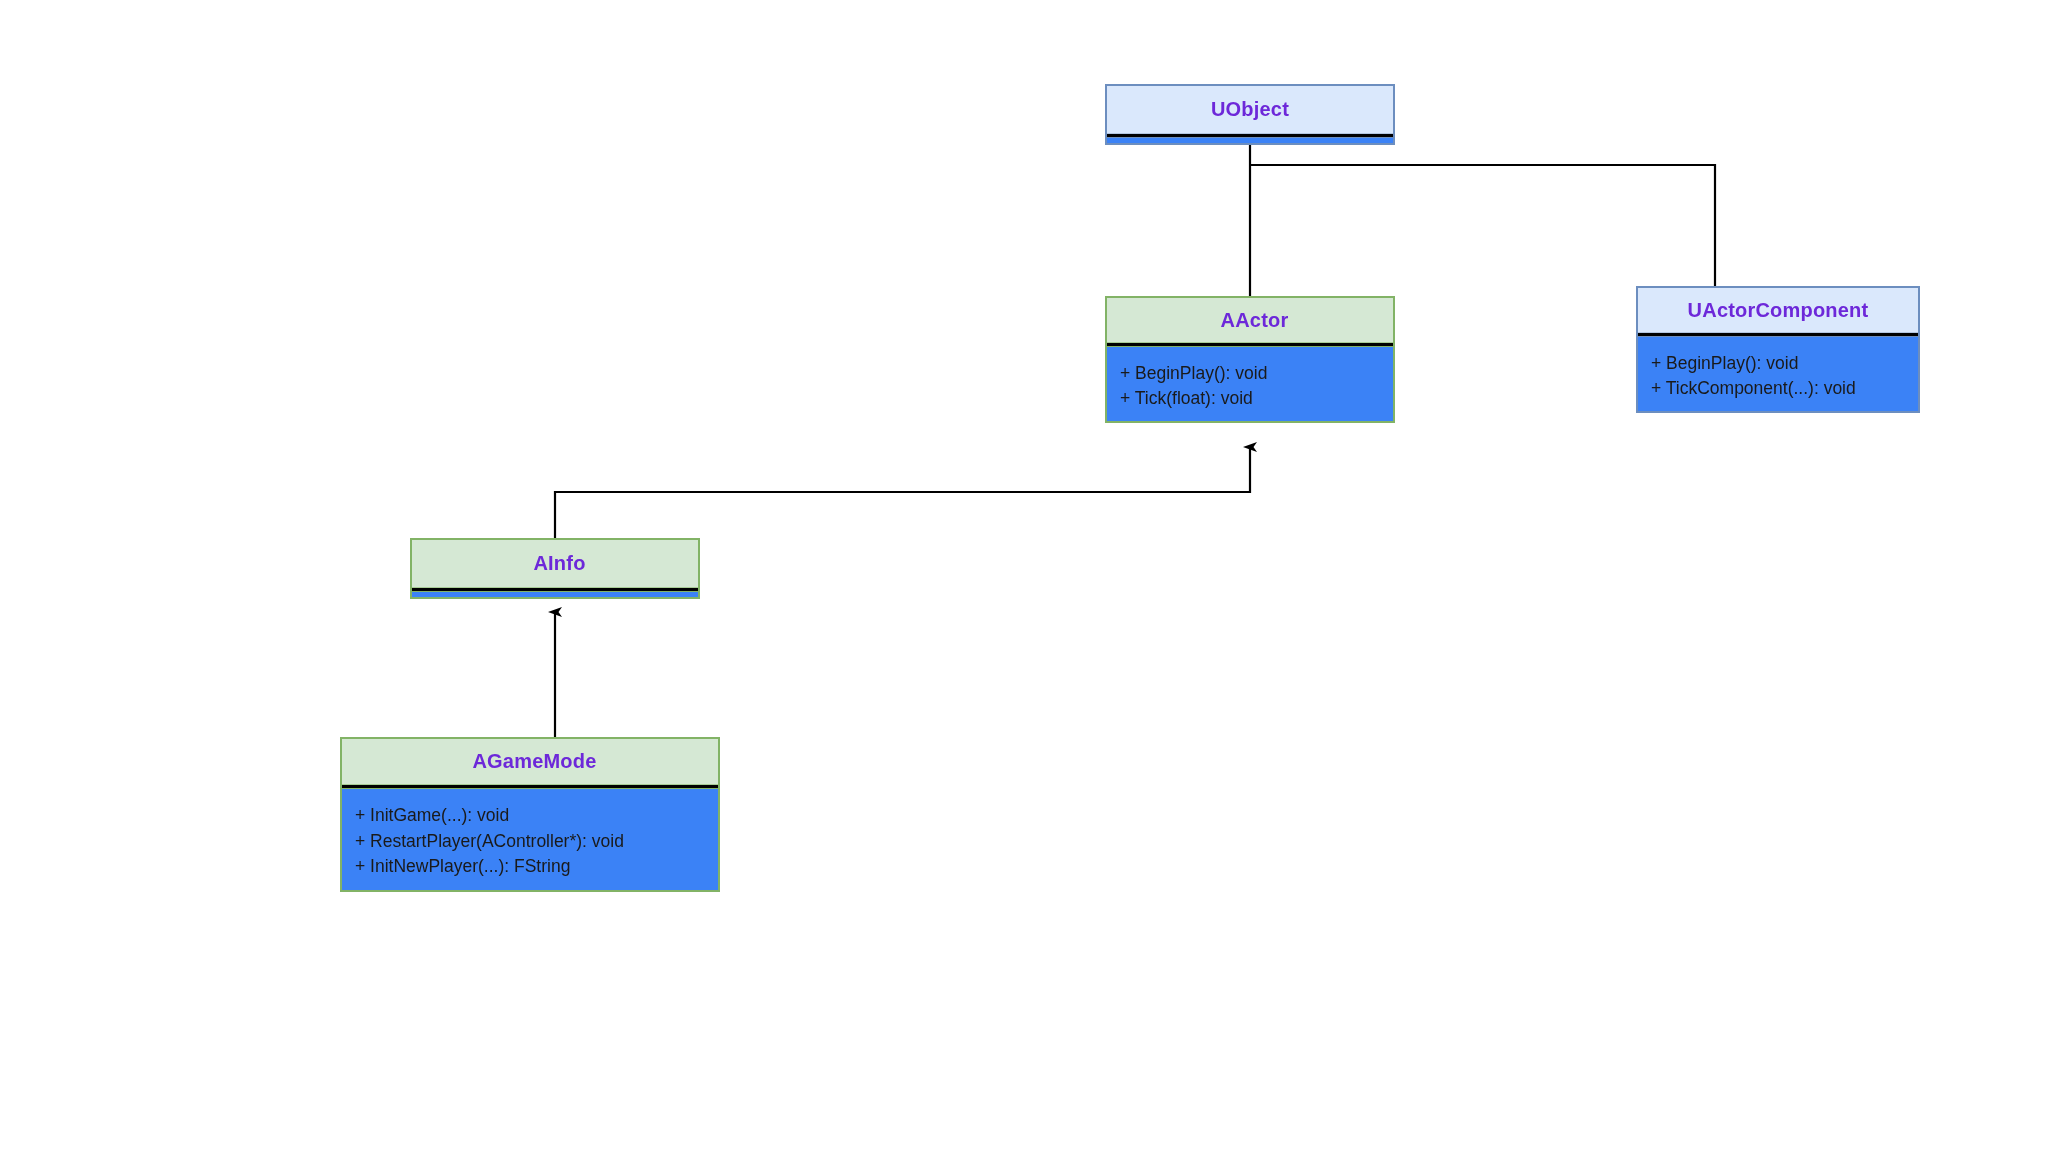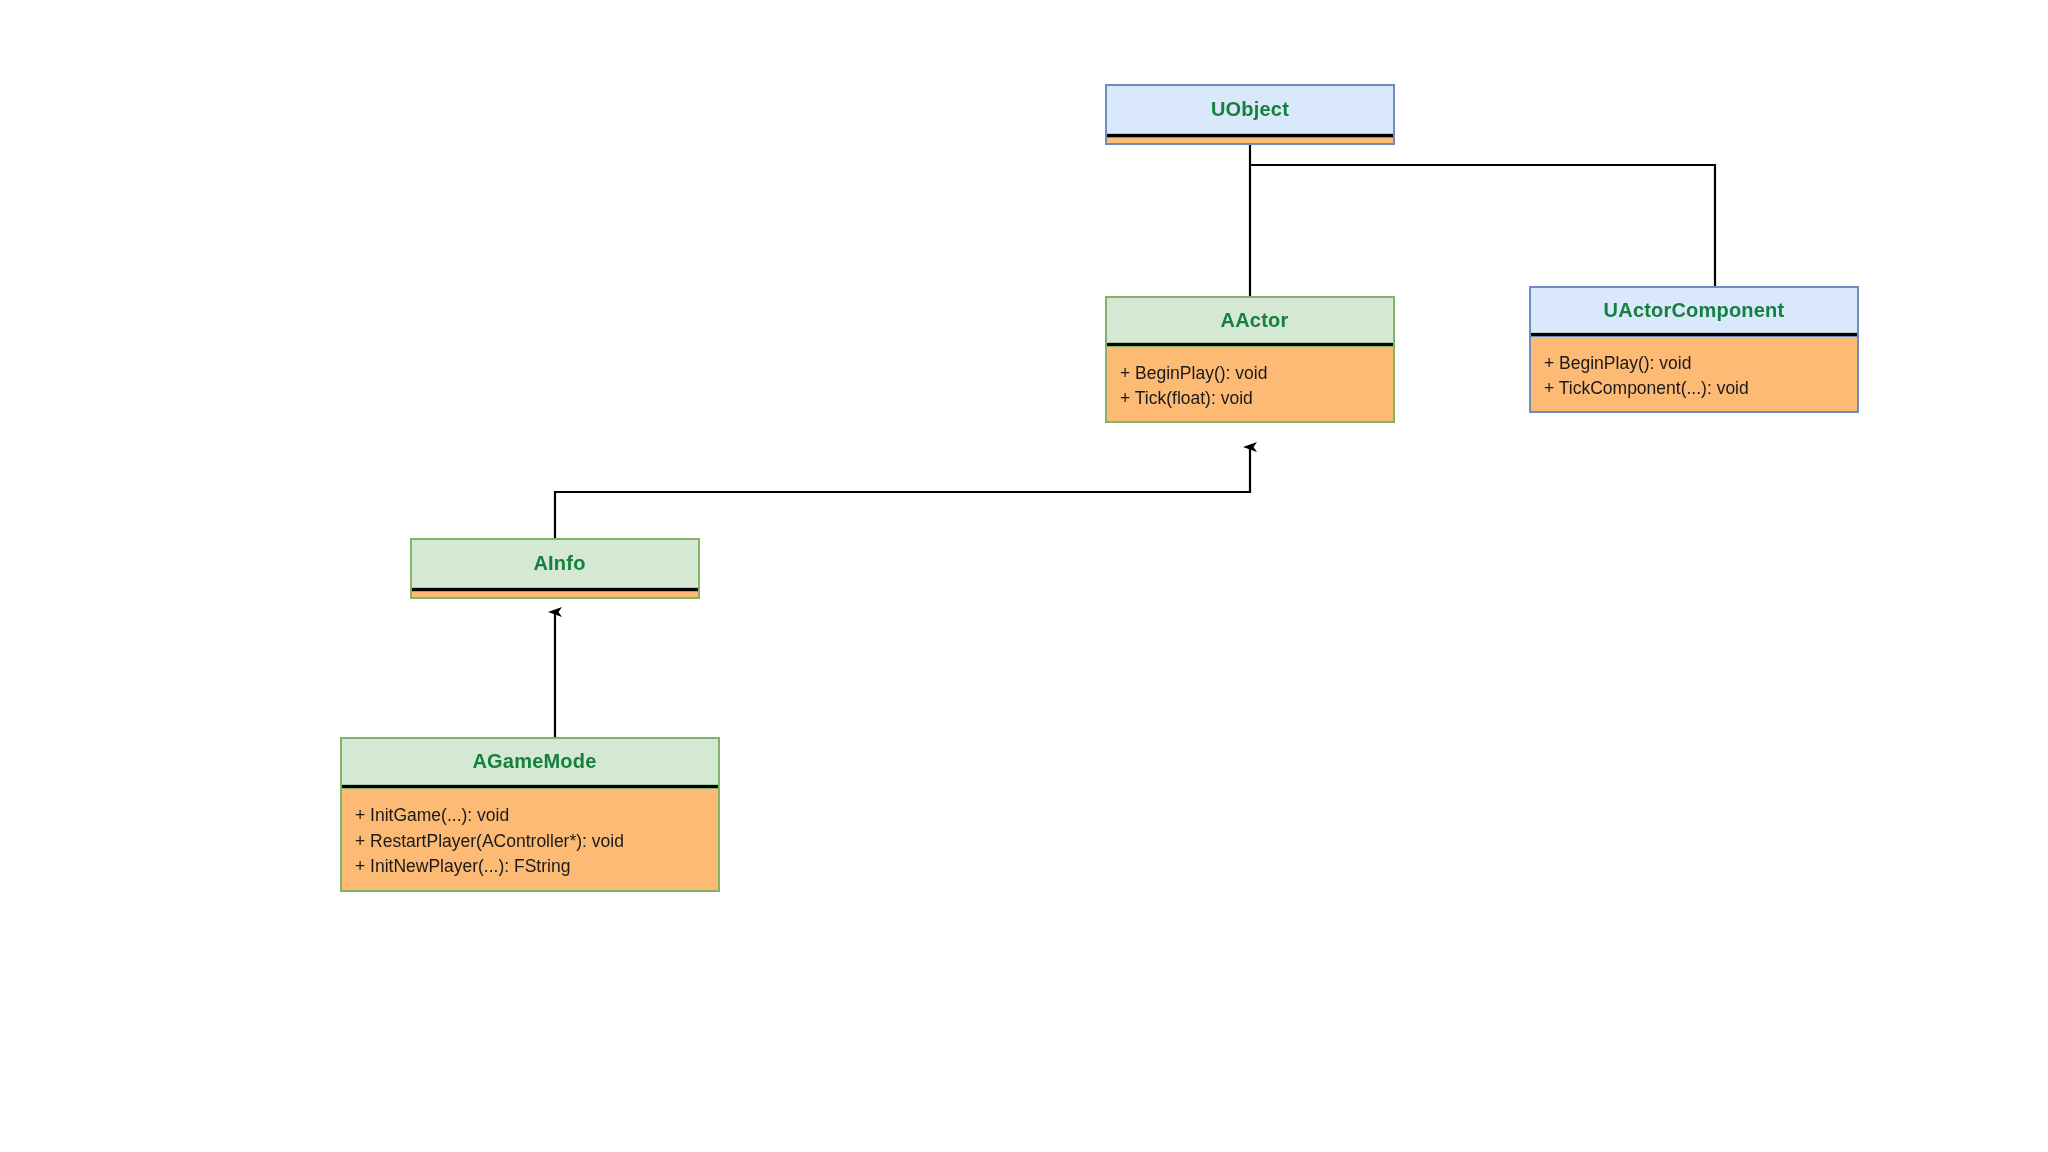--- a/index.html
+++ b/index.html
@@ -26,36 +26,36 @@
   .uml-class {
     position: absolute;
     box-sizing: border-box;
     background: #ffffff;
   }
   .uml-header {
     box-sizing: border-box;
     width: 100%;
     text-align: center;
     font-weight: bold;
-    color: #15803d;
+    color: #6d28d9;
     display: flex;
     align-items: center;
     justify-content: center;
     letter-spacing: 0.2px;
   }
   .uml-sep {
     width: 100%;
     height: 3px;
     background: #000000;
     box-sizing: border-box;
   }
   .uml-body {
     box-sizing: border-box;
     width: 100%;
-    background: #fdba74;
+    background: #3b82f6;
     padding: 14px 13px 10px 13px;
   }
   .uml-body.empty {
     padding: 0;
     height: 6px;
   }
   .uml-method {
     color: #1a1a1a;
     white-space: nowrap;
     line-height: 25px;
@@ -86,21 +86,21 @@
     border-top: 1px solid #82b366;
   }
 
   
   #cls-uobject        { left: 1105px; top: 84px;  width: 290px; }
   #cls-uobject .uml-header { height: 48px; font-size: 20px; }
 
   #cls-aactor         { left: 1105px; top: 296px; width: 290px; }
   #cls-aactor .uml-header { height: 45px; font-size: 20px; }
 
-  #cls-uactorcomponent{ left: 1529px; top: 286px; width: 330px; }
+  #cls-uactorcomponent{ left: 1636px; top: 286px; width: 284px; }
   #cls-uactorcomponent .uml-header { height: 45px; font-size: 20px; }
 
   #cls-ainfo          { left: 410px;  top: 538px; width: 290px; }
   #cls-ainfo .uml-header { height: 48px; font-size: 20px; }
 
   #cls-agamemode      { left: 340px;  top: 737px; width: 380px; }
   #cls-agamemode .uml-header { height: 46px; font-size: 20px; }
   #cls-agamemode .uml-method { line-height: 25.5px; }
 
   .uml-method { font-size: 17.5px; }

